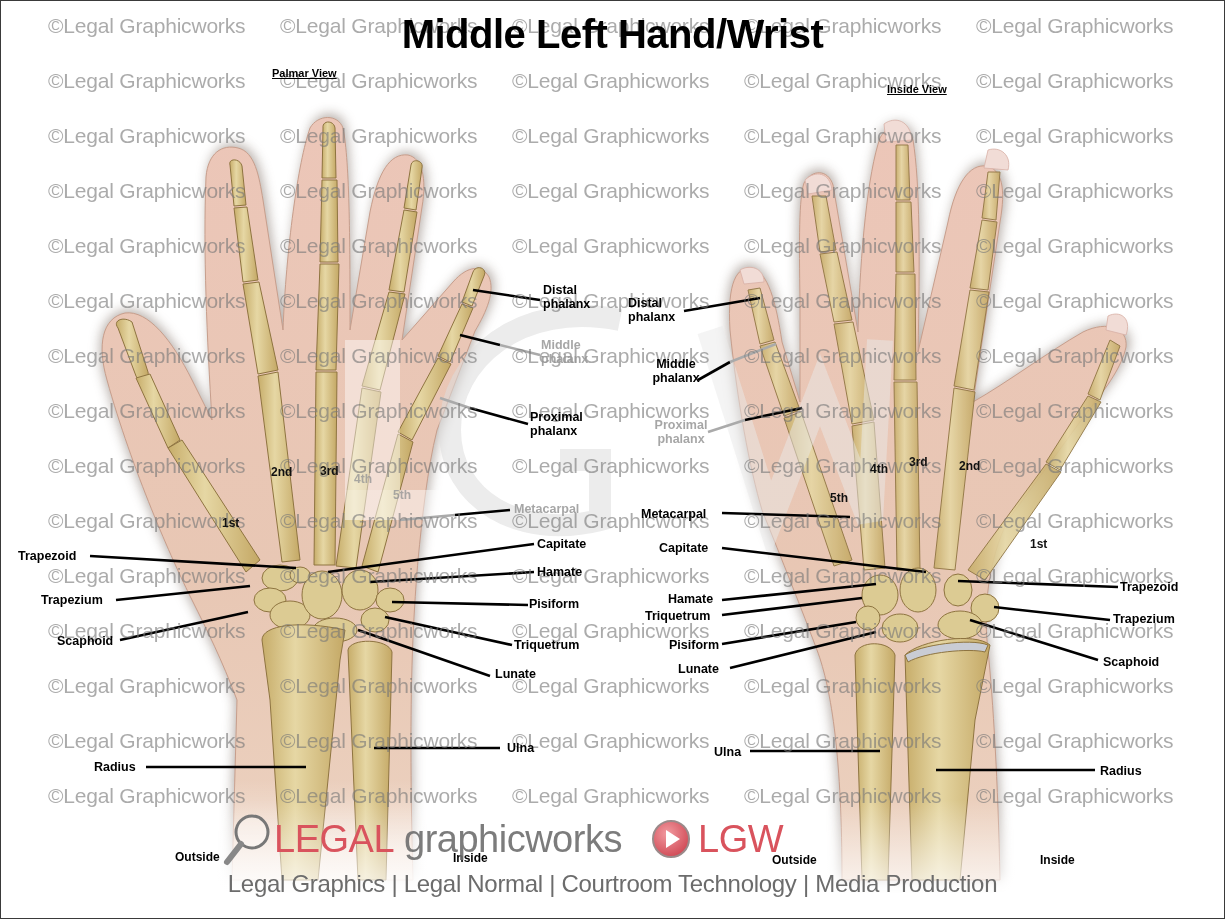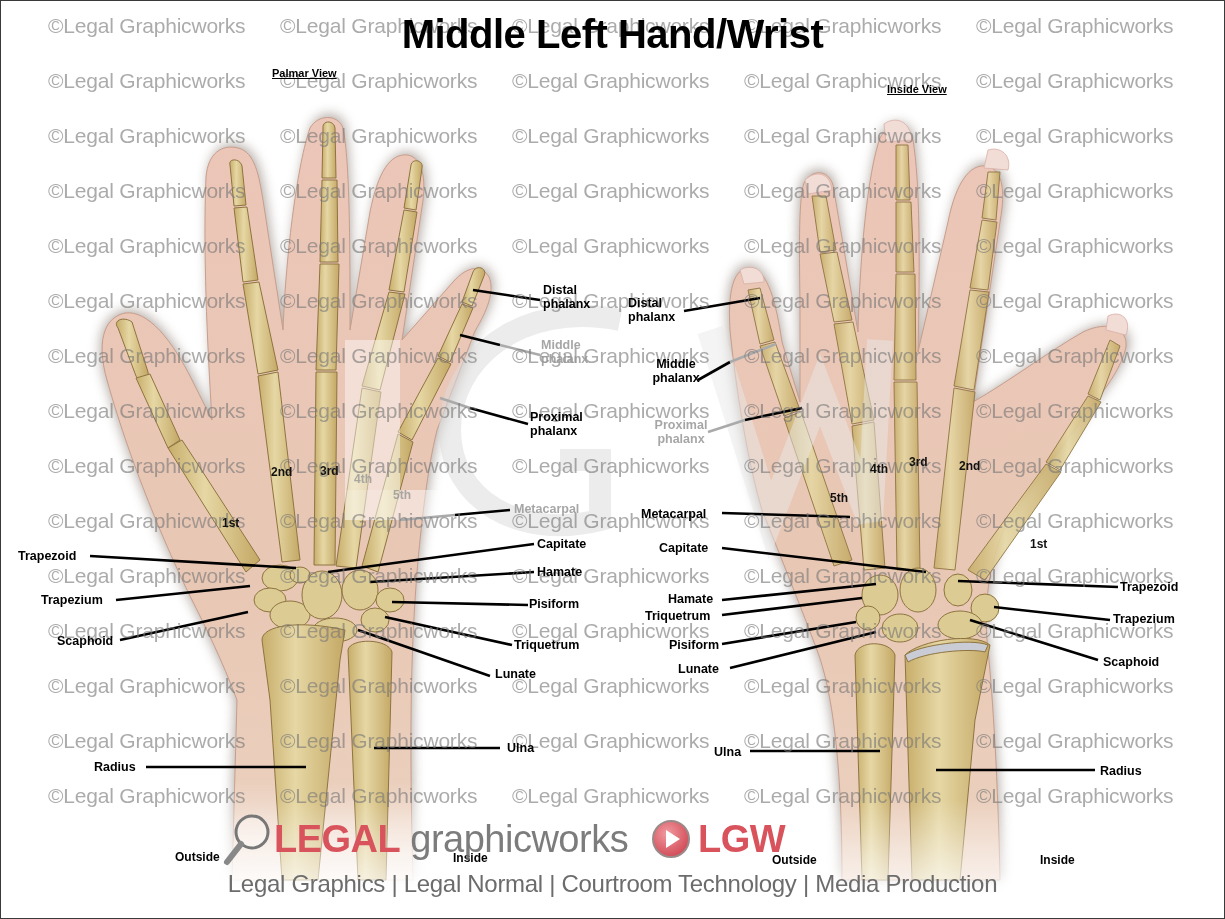--- a/index.html
+++ b/index.html
@@ -17,21 +17,21 @@
   .view { position:absolute; font-size:11px; font-weight:bold; color:#000;
           text-decoration:underline; }
   .lbl { position:absolute; font-size:12.5px; font-weight:bold; color:#000; line-height:14px;
          white-space:nowrap; }
   .lbl.faded { color:rgba(150,150,150,0.85); }
   .num { position:absolute; font-size:12px; font-weight:bold; color:#111; }
   .num.faded { color:rgba(150,150,150,0.8); }
   .side { position:absolute; font-size:12px; font-weight:bold; color:#000; }
   .logo { position:absolute; top:815px; height:48px; display:flex; align-items:center;
           font-family:"Liberation Sans","DejaVu Sans",sans-serif; font-size:38px; }
-  .logo .red { color:#d9535d; font-weight:bold; letter-spacing:-0.5px; }
+  .logo .red { color:#d9535d; font-weight:normal; letter-spacing:-0.5px; }
   .logo .grey { color:rgba(110,110,110,0.9); letter-spacing:-0.5px; }
   .tagline { position:absolute; left:0; width:1225px; top:870px; text-align:center;
              font-size:24px; color:#6c6c6c; letter-spacing:-0.3px; }
 </style>
 </head>
 <body>
 
 <div class="frame"></div>
 
 <svg class="art" width="1225" height="919" viewBox="0 0 1225 919">

